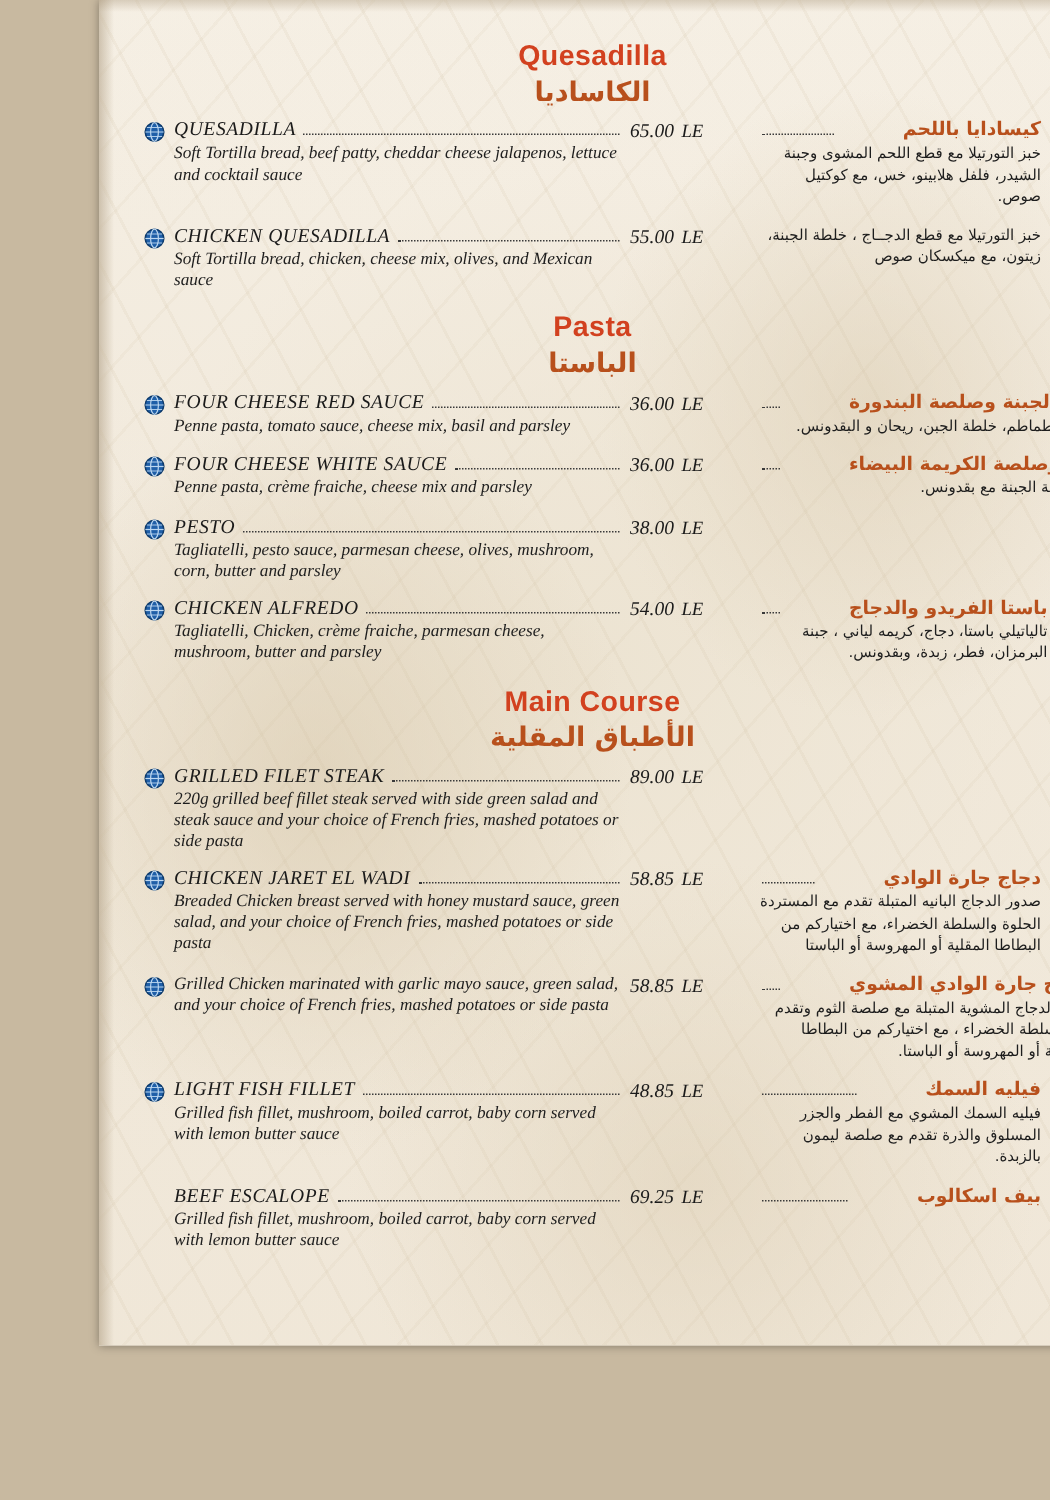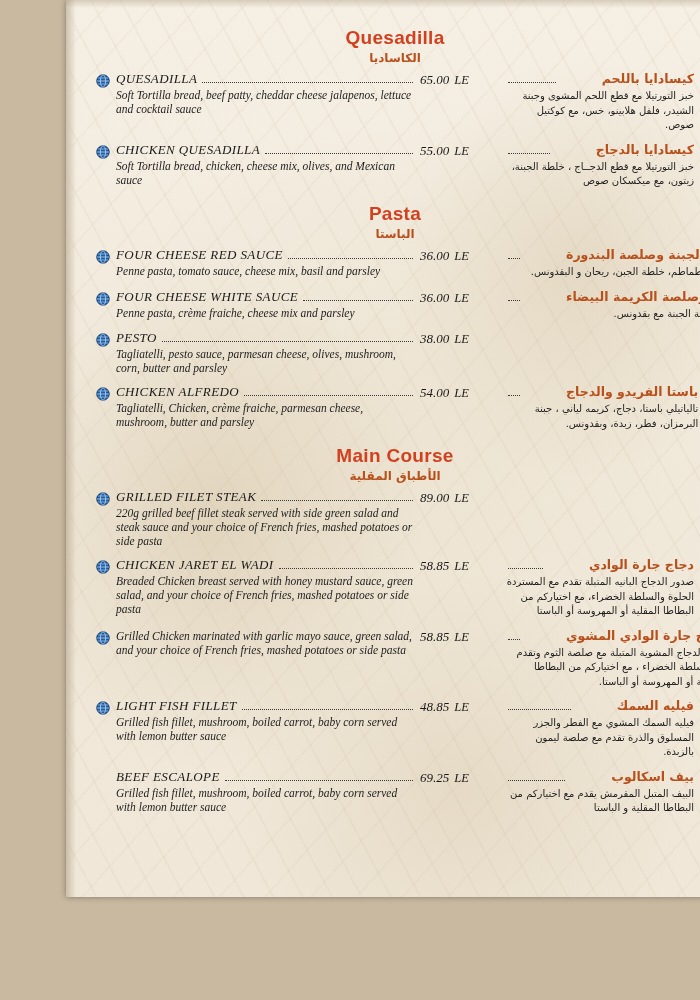--- a/index.html
+++ b/index.html
@@ -75,21 +75,21 @@
     color: #d2411f;
     font-family: "Liberation Sans", sans-serif;
     font-size: 19px;
     font-weight: bold;
     letter-spacing: 0.3px;
     line-height: 1.1;
   }
   .section-ar {
     color: #b8501c;
     font-family: "DejaVu Sans", sans-serif;
-    font-size: 12px;
+    font-size: 18px;
     font-weight: bold;
     letter-spacing: 3px;
     direction: rtl;
     margin-top: 2px;
     line-height: 1.2;
   }
 
   .item {
     display: flex;
     align-items: flex-start;
@@ -239,24 +239,20 @@
         </span>
         <div class="col-en">
           <div class="name-line">
             <span class="nm">CHICKEN QUESADILLA</span>
             <span class="dots"></span>
           </div>
           <div class="desc">Soft Tortilla bread, chicken, cheese mix, olives, and Mexican sauce</div>
         </div>
         <div class="col-price"><span>55.00</span><span class="cur">LE</span></div>
         <div class="col-ar">
-          <div class="ar-name-line">
-            <span class="ar-name">كيسادايا بالدجاج</span>
-            <span class="ar-dots"></span>
-          </div>
           <div class="ar-desc">خبز التورتيلا مع قطع الدجــاج ، خلطة الجبنة، زيتون، مع ميكسكان صوص</div>
         </div>
       </div>
     </div>
 
     <div class="spacer-sm"></div>
 
     <div class="section">
       <div class="section-head">
         <div class="section-en">Pasta</div>
@@ -482,19 +478,18 @@
             <span class="dots"></span>
           </div>
           <div class="desc">Grilled fish fillet, mushroom, boiled carrot, baby corn served with lemon butter  sauce</div>
         </div>
         <div class="col-price"><span>69.25</span><span class="cur">LE</span></div>
         <div class="col-ar">
           <div class="ar-name-line">
             <span class="ar-name">بيف اسكالوب</span>
             <span class="ar-dots"></span>
           </div>
-          <div class="ar-desc">البيف المتبل المقرمش يقدم مع اختياركم من البطاطا المقلية و الباستا</div>
         </div>
       </div>
     </div>
 
   </div>
 </div>
 
 </body></html>

